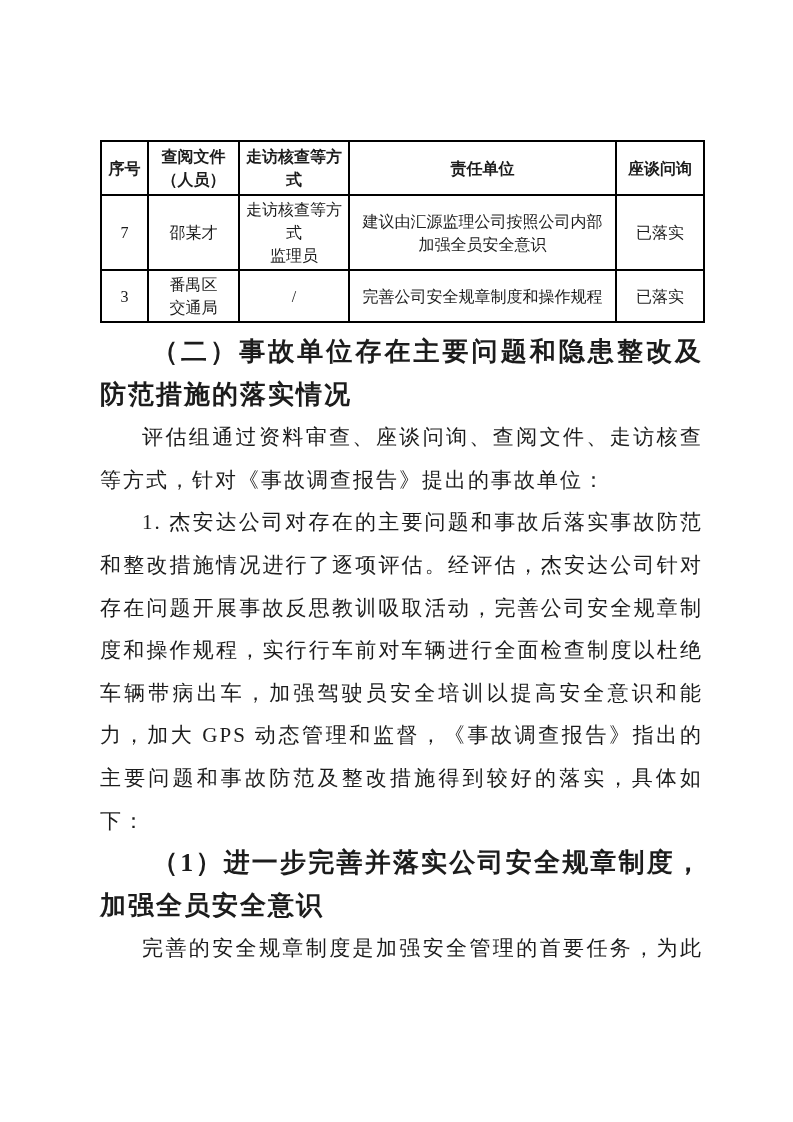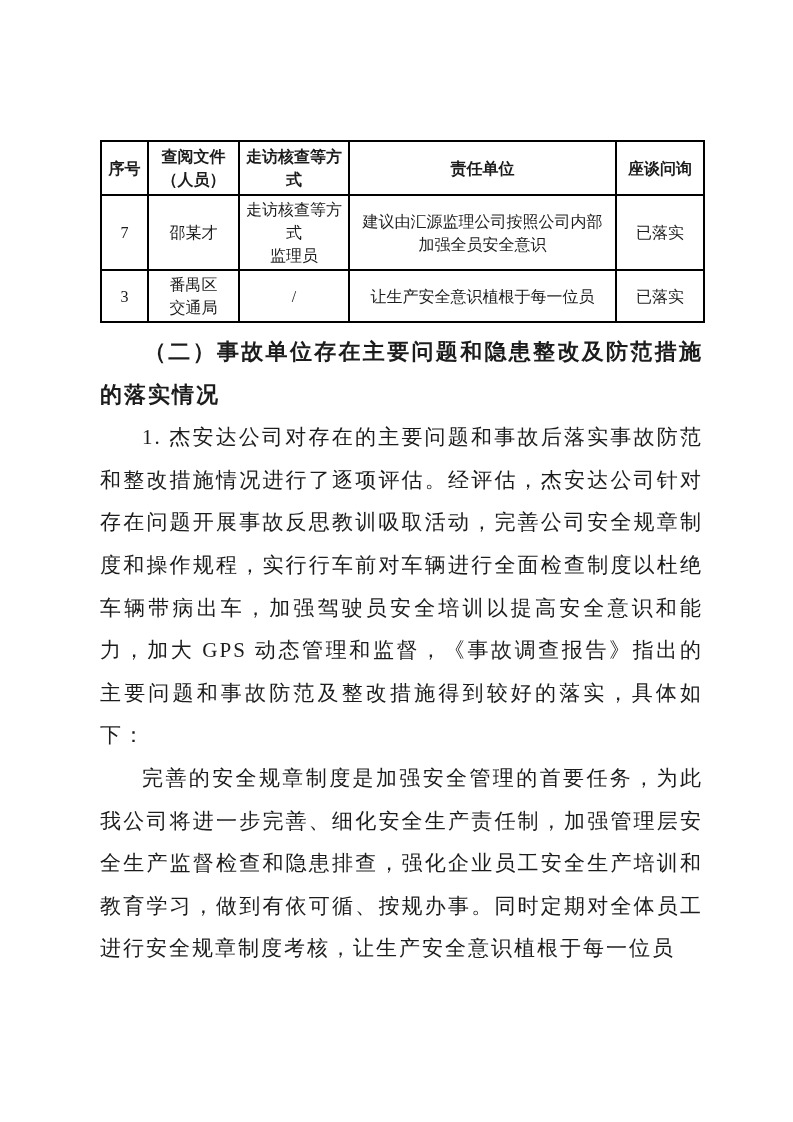--- a/index.html
+++ b/index.html
@@ -49,21 +49,21 @@
     line-height: 42.6px;
     letter-spacing: 2px;
     text-align: justify;
   }
   .doc-text p {
     text-indent: 2em;
     margin: 0;
   }
   .doc-text p.h-bold {
     font-weight: bold;
-    font-size: 22px;
+    font-size: 26px;
   }
   
   .footer {
     position: absolute;
     left: 0;
     top: 1032px;
     width: 100%;
     text-align: center;
     font-size: 19px;
     color: #222222;
@@ -102,28 +102,30 @@
 监理员</td>
           <td>建议由汇源监理公司按照公司内部
 加强全员安全意识</td>
           <td>已落实</td>
         </tr>
         <tr class="row-16">
           <td>3</td>
           <td>番禺区
 交通局</td>
           <td>/</td>
-          <td>让生产安全意识植根于每一位员</td>
+          <td>完善公司安全规章制度和操作规程</td>
           <td>已落实</td>
         </tr>
       </tbody>
     </table>
 
     <div class="doc-text">
       <p class="h-bold">（二）事故单位存在主要问题和隐患整改及防范措施的落实情况</p>
+      <p>评估组通过资料审查、座谈问询、查阅文件、走访核查等方式，针对《事故调查报告》提出的事故单位：</p>
       <p>1. 杰安达公司对存在的主要问题和事故后落实事故防范和整改措施情况进行了逐项评估。经评估，杰安达公司针对存在问题开展事故反思教训吸取活动，完善公司安全规章制度和操作规程，实行行车前对车辆进行全面检查制度以杜绝车辆带病出车，加强驾驶员安全培训以提高安全意识和能力，加大 GPS 动态管理和监督，《事故调查报告》指出的主要问题和事故防范及整改措施得到较好的落实，具体如下：</p>
+      <p class="h-bold">（1）进一步完善并落实公司安全规章制度，加强全员安全意识</p>
       <p>完善的安全规章制度是加强安全管理的首要任务，为此我公司将进一步完善、细化安全生产责任制，加强管理层安全生产监督检查和隐患排查，强化企业员工安全生产培训和教育学习，做到有依可循、按规办事。同时定期对全体员工进行安全规章制度考核，让生产安全意识植根于每一位员</p>
     </div>
 
   </div>
 
   <div class="footer">- 6 -</div>
 </div>
 
 </body></html>

